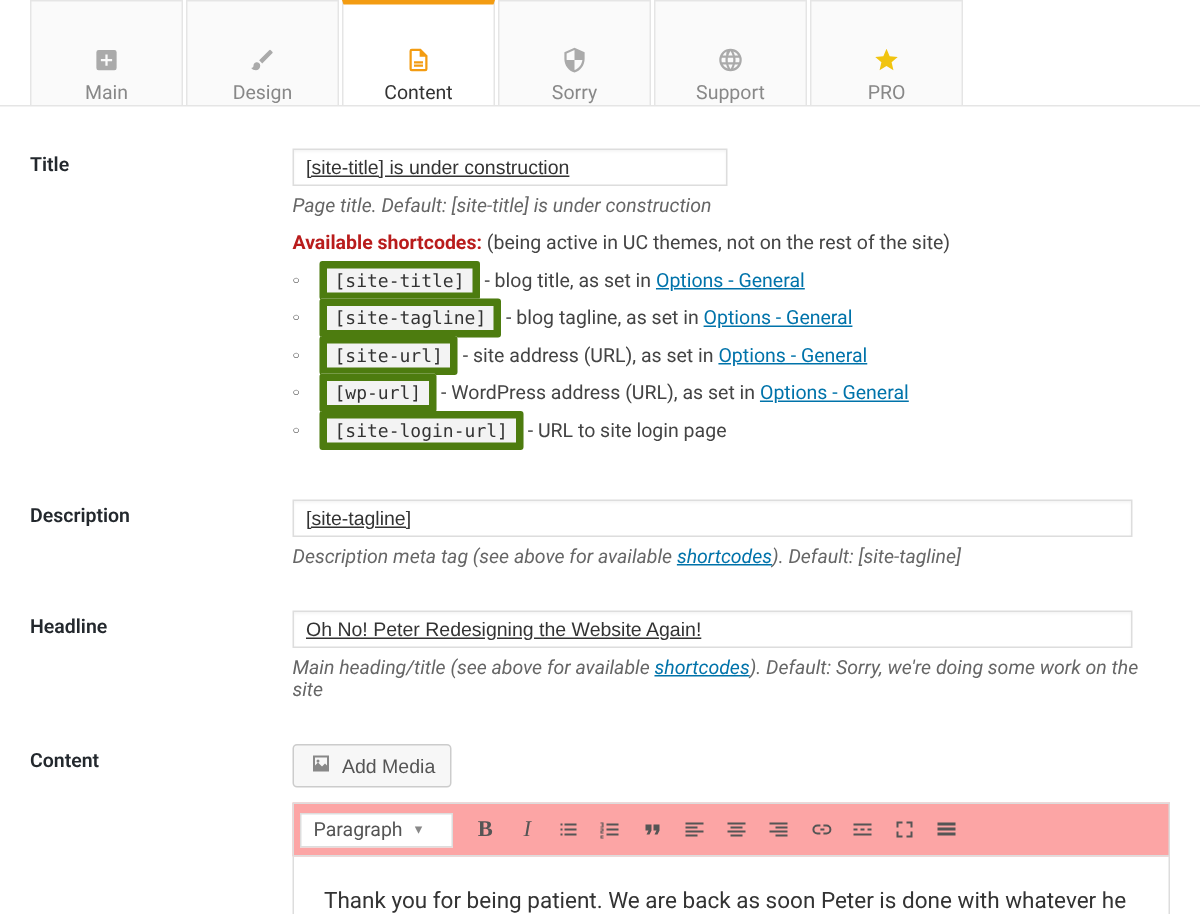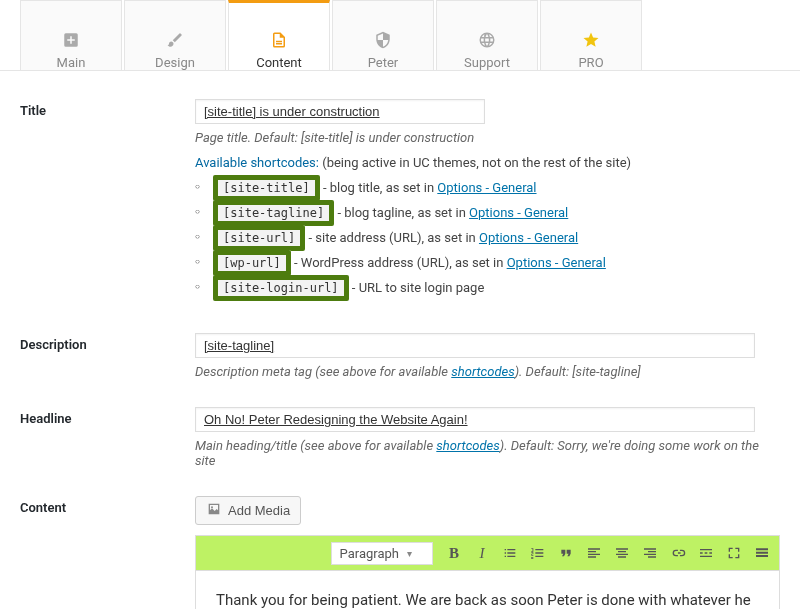--- a/index.html
+++ b/index.html
@@ -14,28 +14,28 @@
   .tab .tab-icon svg { fill: #aaa; width: 18px; height: 18px; }
   .form-body { padding: 28px 20px 10px 20px; }
   .form-row { display: flex; margin-bottom: 28px; }
   .form-label { width: 175px; font-weight: 600; color: #23282d; padding-top: 4px; flex-shrink: 0; }
   .form-field { flex: 1; }
   input[type=text] { width: 290px; padding: 4px 8px; font-size: 13px; border: 1px solid #ddd; background: #fff; color: #333; box-shadow: inset 0 1px 2px rgba(0,0,0,0.05); text-decoration: underline; }
   input[type=text].wide { width: 100%; max-width: 560px; }
   .hint { font-style: italic; color: #666; font-size: 13px; margin-top: 6px; }
   .hint a, .list a { color: #0073aa; text-decoration: underline; }
   .bold-line { margin-top: 10px; font-size: 13px; }
-  .bold-line .bold { font-weight: 400; color: #0369a1; }
+  .bold-line .bold { font-weight: 700; color: #b91c1c; }
   ul.list { list-style: none; margin-top: 10px; }
   ul.list li { position: relative; padding-left: 18px; margin-bottom: 10px; font-size: 13px; color: #444; }
   ul.list li::before { content: "○"; position: absolute; left: 0; top: 2px; font-size: 8px; color: #333; }
   code.sc { background: #f3f3f3; border: 5px solid #4d7c0f; padding: 1px 5px; border-radius: 2px; font-family: Consolas, Monaco, monospace; font-size: 12px; color: #333; }
   .add-media-btn { display: inline-flex; align-items: center; gap: 6px; border: 1px solid #ccc; background: #f7f7f7; padding: 4px 10px; border-radius: 3px; font-size: 13px; color: #555; cursor: pointer; margin-bottom: 10px; }
   .add-media-btn svg { width: 16px; height: 16px; fill: #888; }
-  .editor-toolbar { display: flex; align-items: center; border: 1px solid #ddd; background: #bef264; padding: 4px; gap: 2px; justify-content: flex-end; }
+  .editor-toolbar { display: flex; align-items: center; border: 1px solid #ddd; background: #fca5a5; padding: 4px; gap: 2px; }
   .format-select { border: 1px solid #ddd; background: #fff; padding: 3px 20px 3px 8px; font-size: 13px; color: #555; position: relative; margin-right: 6px; display: inline-flex; align-items: center; cursor: pointer; }
   .format-select::after { content: "▾"; margin-left: 8px; color: #888; font-size: 10px; }
   .tb-btn { width: 26px; height: 26px; display: inline-flex; align-items: center; justify-content: center; cursor: pointer; color: #555; border-radius: 2px; }
   .tb-btn svg { width: 16px; height: 16px; fill: #555; }
   .tb-btn .bold-b { font-weight: 700; font-size: 15px; font-family: Georgia, serif; }
   .tb-btn .italic-i { font-style: italic; font-size: 15px; font-family: Georgia, serif; }
   .editor-content { border: 1px solid #ddd; border-top: none; padding: 18px 20px; font-size: 15px; line-height: 1.5; color: #333; min-height: 80px; }
 </style>
 </head>
 <body>
@@ -64,21 +64,21 @@
         </svg>
       </span>
     <span class="tab-label">Content</span>
   </div>
   <div class="tab">
     <span class="tab-icon">
         <svg viewBox="0 0 24 24">
           <path d="M12 1L3 5v6c0 5.55 3.84 10.74 9 12 5.16-1.26 9-6.45 9-12V5l-9-4zm0 10.99h7c-.53 4.12-3.28 7.79-7 8.94V12H5V6.3l7-3.11v8.8z"></path>
         </svg>
       </span>
-    <span class="tab-label">Peter</span>
+    <span class="tab-label">Sorry</span>
   </div>
   <div class="tab">
     <span class="tab-icon">
         <svg viewBox="0 0 24 24">
           <path d="M12 2a10 10 0 100 20 10 10 0 000-20zm6.93 6h-3.08a15.6 15.6 0 00-1.38-3.56A8.03 8.03 0 0118.93 8zM12 4.04c.83 1.2 1.48 2.53 1.91 3.96h-3.82c.43-1.43 1.08-2.76 1.91-3.96zM4.26 14a7.95 7.95 0 010-4h3.38a16.5 16.5 0 000 4H4.26zm.81 2h3.08c.33 1.28.8 2.47 1.38 3.56A8.03 8.03 0 015.07 16zm3.08-8H5.07a8.03 8.03 0 013.46-3.56A15.6 15.6 0 008.15 8zM12 19.96c-.83-1.2-1.48-2.53-1.91-3.96h3.82c-.43 1.43-1.08 2.76-1.91 3.96zM14.34 14H9.66a14.7 14.7 0 010-4h4.68a14.7 14.7 0 010 4zm.13 5.56c.58-1.09 1.05-2.28 1.38-3.56h3.08a8.03 8.03 0 01-4.46 3.56zM16.36 14a16.5 16.5 0 000-4h3.38a7.95 7.95 0 010 4h-3.38z"></path>
         </svg>
       </span>
     <span class="tab-label">Support</span>
   </div>
   <div class="tab pro">

